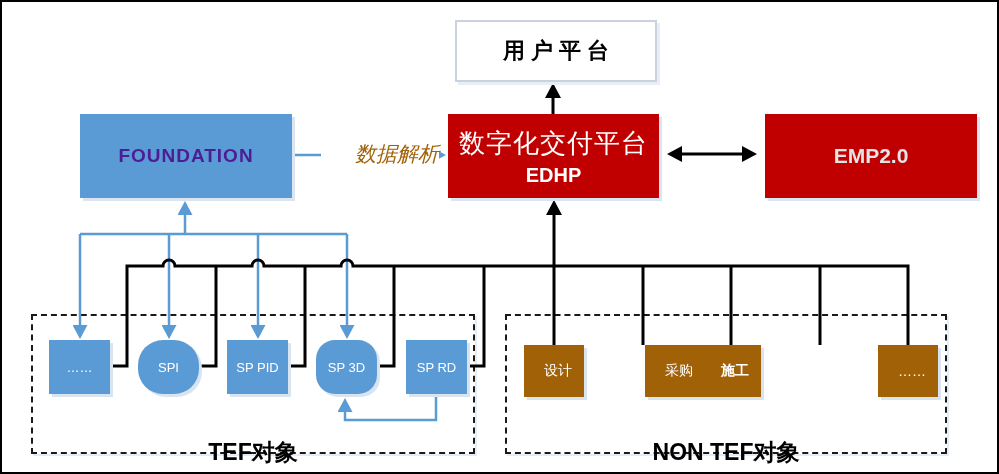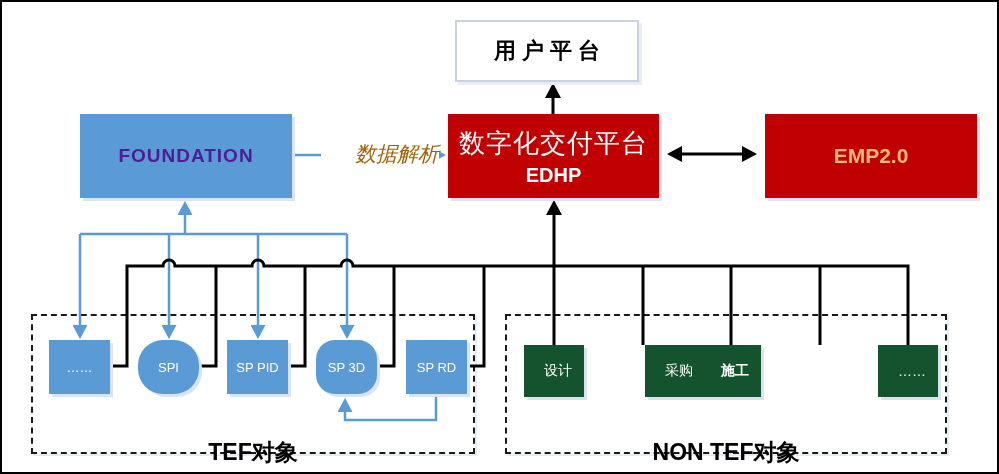--- a/index.html
+++ b/index.html
@@ -24,21 +24,21 @@
   .box {
     position: absolute;
     display: flex;
     align-items: center;
     justify-content: center;
     text-align: center;
     z-index: 3;
   }
   
   .user-platform {
-    left: 453px; top: 18px; width: 184px; height: 62px;
+    left: 453px; top: 18px; width: 202px; height: 62px;
     background: #ffffff;
     border: 2px solid #c9d2de;
     box-shadow: 3px 3px 0 #e9eef5;
     color: #000;
     font-size: 22px;
     font-weight: bold;
     letter-spacing: 6px;
     padding-left: 6px;
   }
   
@@ -53,21 +53,21 @@
     background: #C00000;
     box-shadow: 3px 3px 0 #dbe5f1;
     color: #fff; flex-direction: column;
   }
   .edhp .l1 { font-size: 26px; font-weight: normal; letter-spacing: 1px; }
   .edhp .l2 { font-size: 20px; font-weight: bold; margin-top: 3px; }
   .emp {
     left: 763px; top: 112px; width: 212px; height: 84px;
     background: #C00000;
     box-shadow: 3px 3px 0 #dbe5f1;
-    color: #fdba74; font-size: 21px; font-weight: bold;
+    color: #e5e5e5; font-size: 21px; font-weight: bold;
   }
   
   .group {
     position: absolute;
     border: 2px dashed #1a1a1a;
     box-shadow: 2px 2px 0 #e4ecf5;
     z-index: 1;
   }
   .tef-group  { left: 29px;  top: 312px; width: 444px; height: 140px; }
   .ntef-group { left: 503px; top: 312px; width: 442px; height: 140px; }
@@ -82,21 +82,21 @@
   }
   
   .tef-item {
     top: 338px; width: 61px; height: 54px;
     background: #5B9BD5;
     box-shadow: 3px 3px 0 #d9e4f1;
     color: #fff; font-size: 13px;
   }
   .ntef-item {
     top: 343px; width: 60px; height: 52px;
-    background: #14532d;
+    background: #a16207;
     box-shadow: 3px 3px 0 #d9e4f1;
     color: #fff; font-size: 14px; padding-left: 8px;
   }
   .t1 { left: 47px; }  .t2 { left: 136px; border-radius: 25px; } .t3 { left: 225px; }
   .t4 { left: 314px; border-radius: 19px; } .t5 { left: 404px; }
   .n1 { left: 522px; } .n2 { left: 643px; } .n3 { left: 699px; font-weight: bold; }
   .n4 { left: 788px; } .n5 { left: 876px; }
   
   .data-parse {
     position: absolute;

